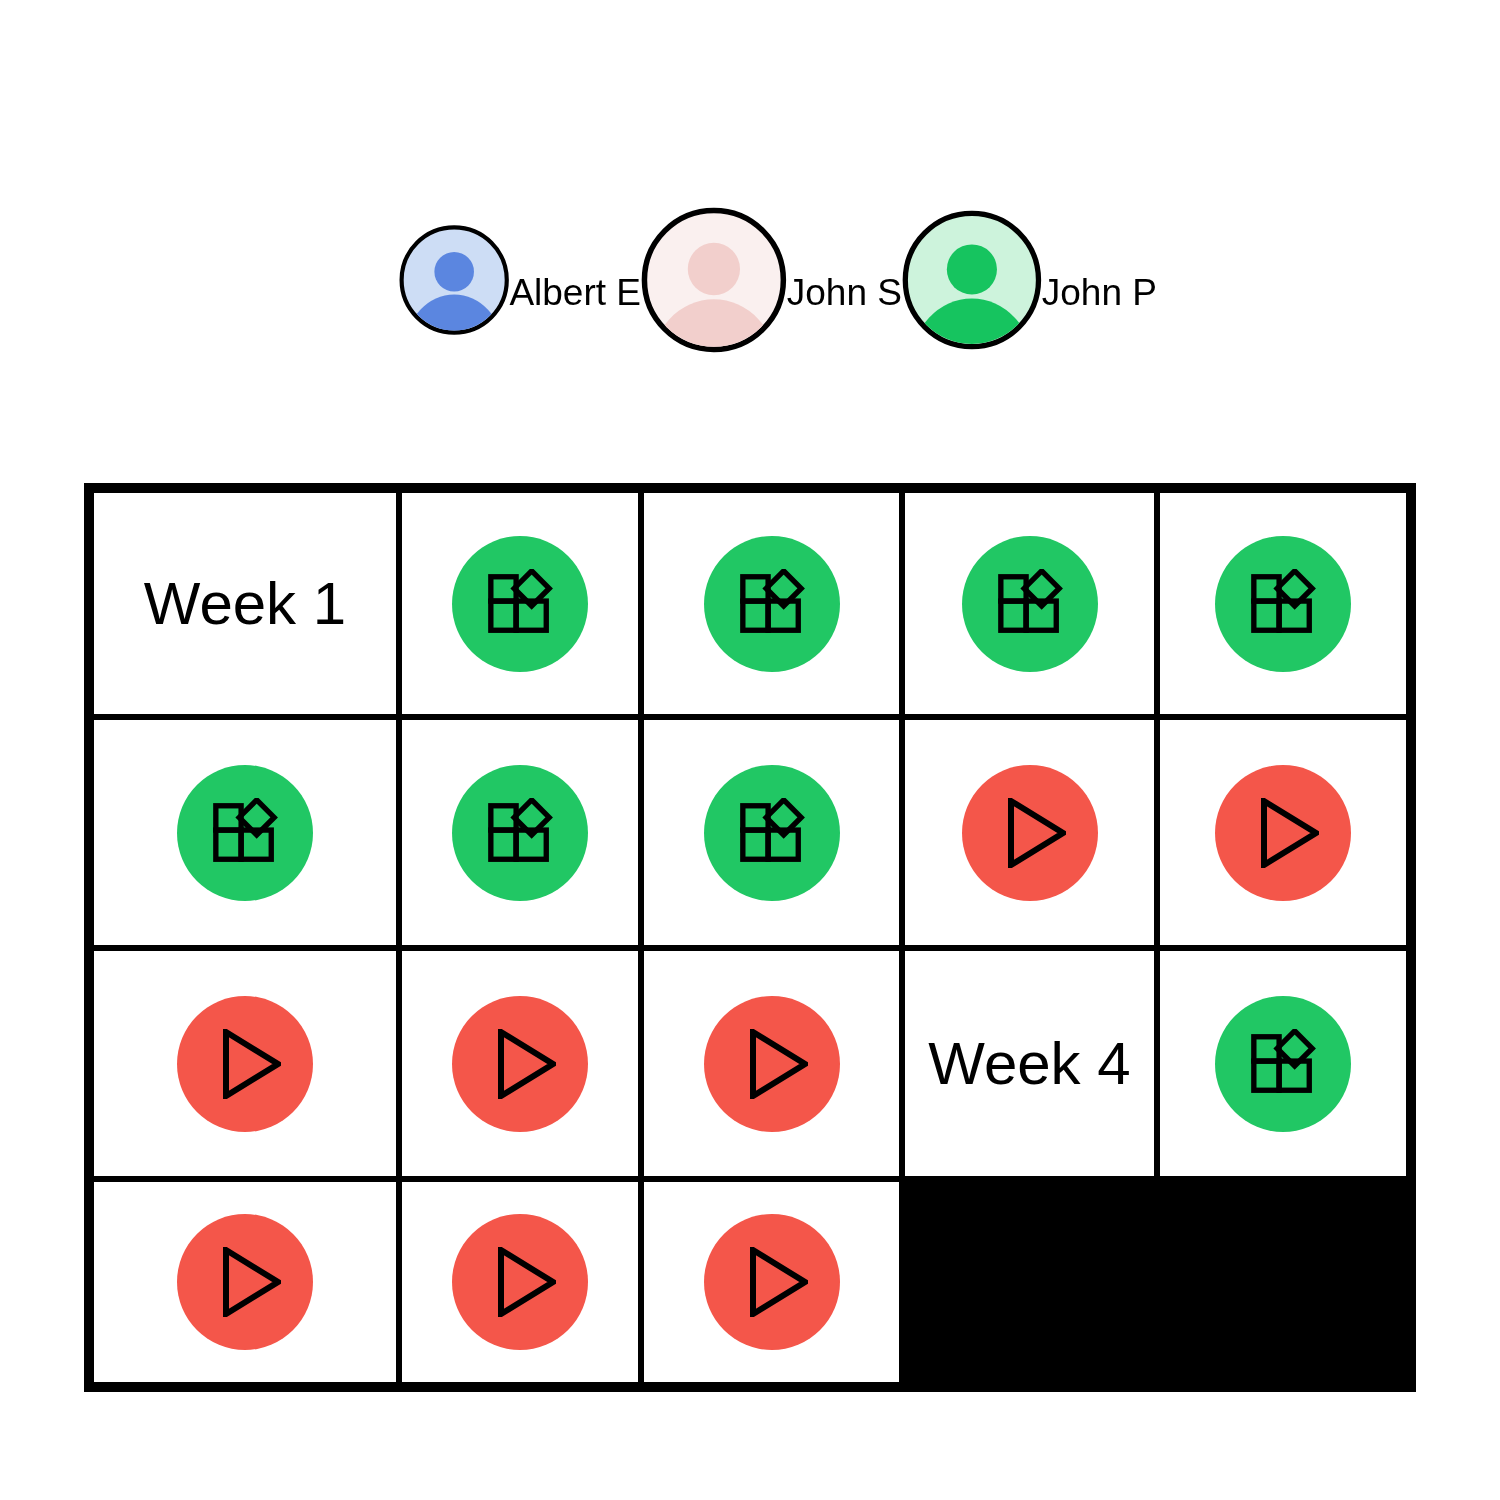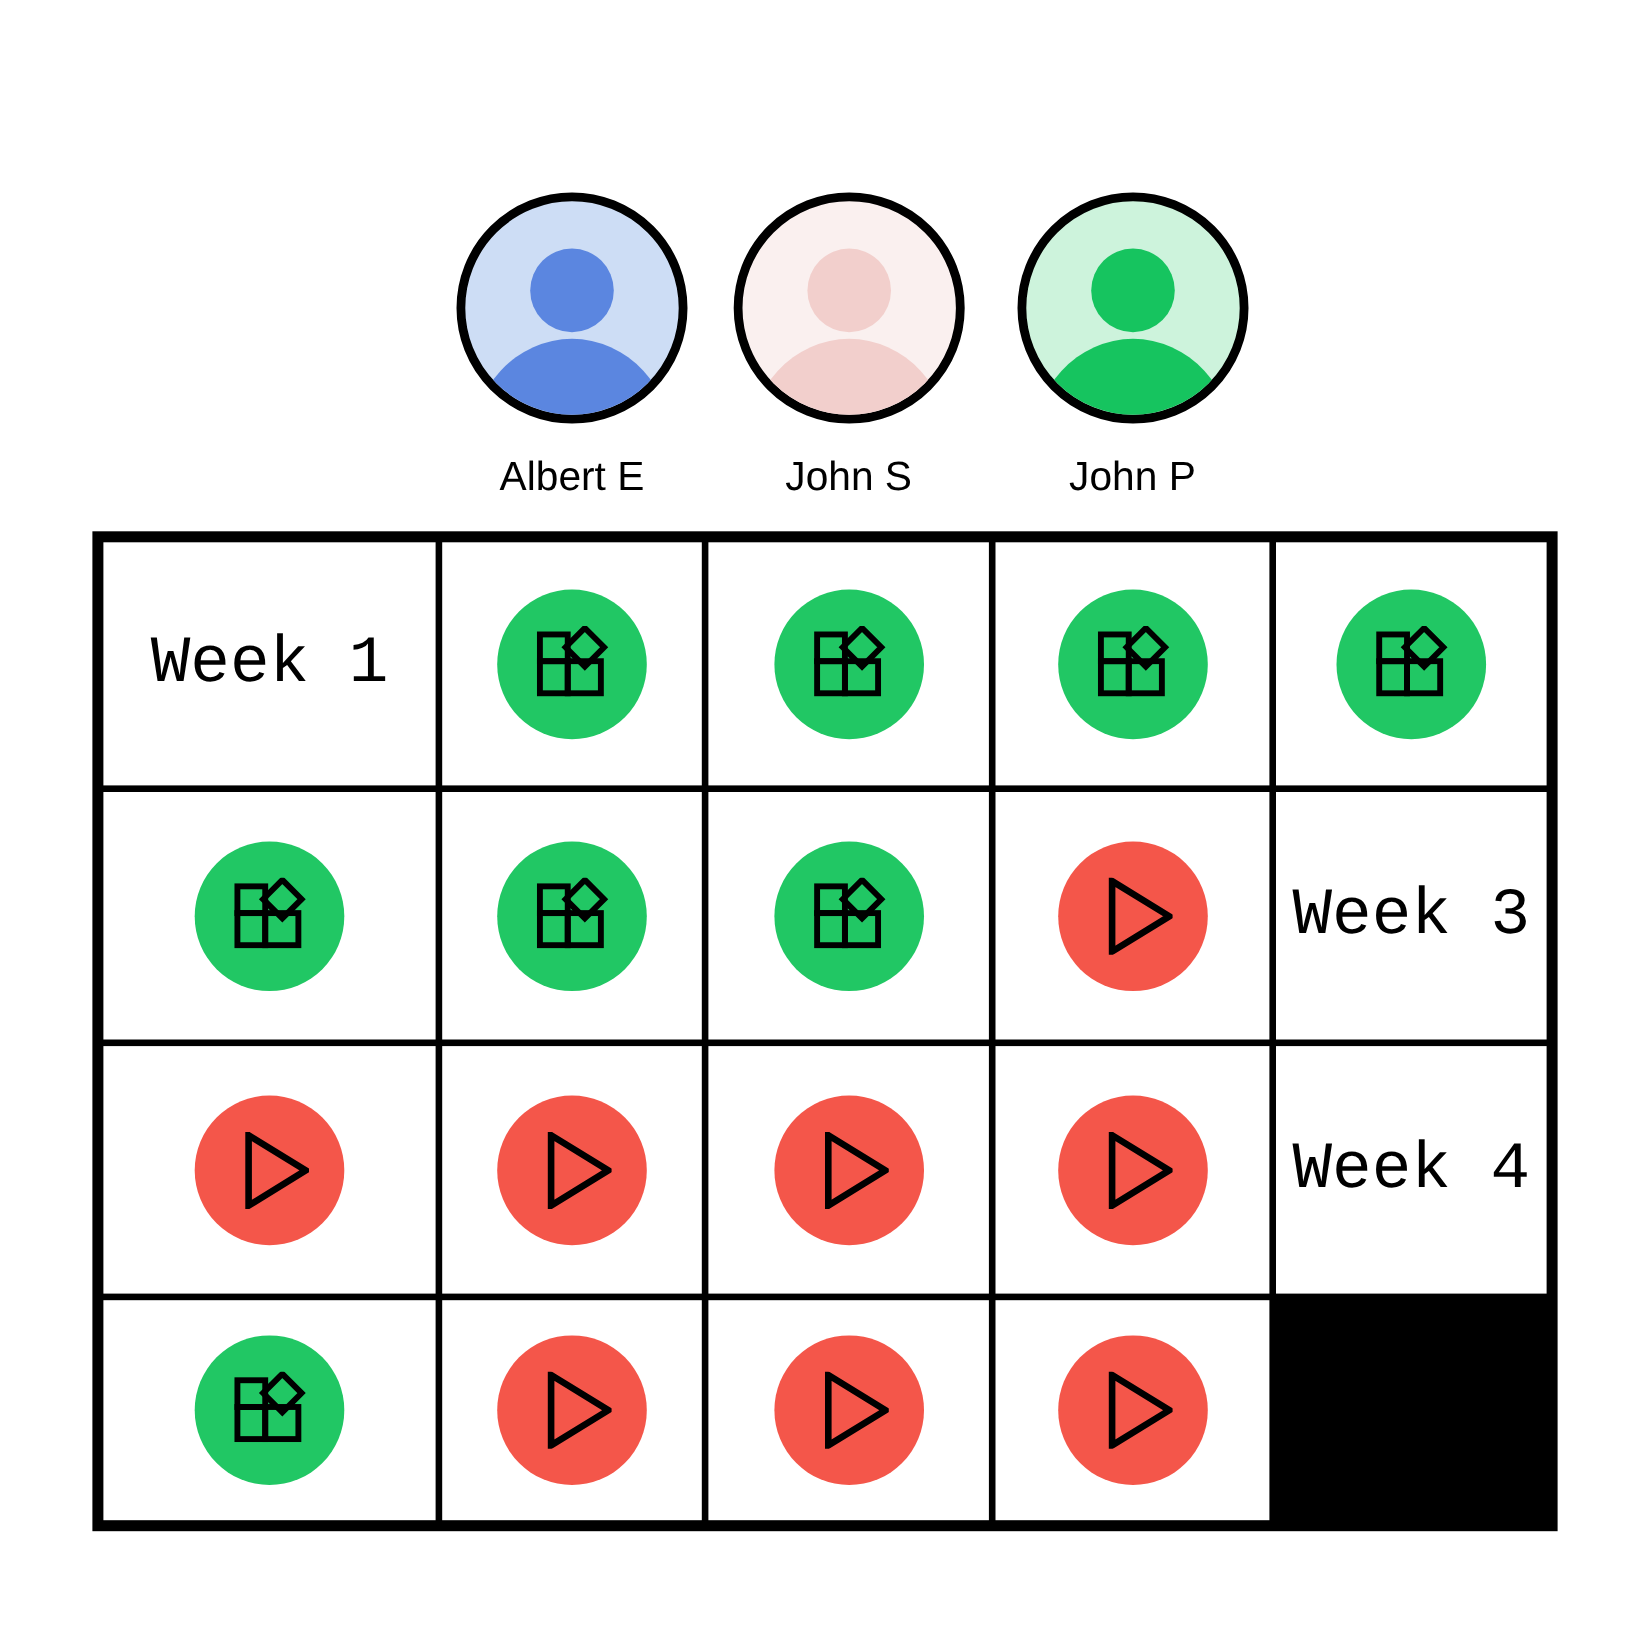--- a/index.html
+++ b/index.html
@@ -20,21 +20,21 @@
   .people-header {
     position: absolute;
     left: 84px;
     top: 174px;
     width: 1332px;
     display: grid;
     grid-template-columns: 315px 242px 261px 255px 259px;
   }
   .person {
     display: flex;
-    flex-direction: column;
+    flex-direction: row;
     align-items: center;
   }
   .avatar { width: 212px; height: 212px; display: block; }
   .avatar .bg  { fill: var(--bg); stroke: #000; stroke-width: 8; }
   .avatar .fg  { fill: var(--fg); }
   .person-name {
     margin-top: 26px;
     font-size: 37px;
     line-height: 1.15;
     color: #000;
@@ -55,21 +55,20 @@
     display: grid;
     grid-template-columns: 302px 236px 255px 249px 246px;
     grid-template-rows: 221px 225px 225px 200px;
     gap: 6px;
   }
   .cell {
     background: #fff;
     display: flex;
     align-items: center;
     justify-content: center;
-    font-family: Liberation Mono, monospace;
   }
   .week-label {
     font-size: 60px;
     color: #000;
     white-space: nowrap;
   }
   .status-circle {
     width: 136px;
     height: 136px;
     border-radius: 50%;
@@ -221,23 +220,20 @@
   </div>
 
   <div class="cell status-cell">
     <div class="status-circle" style="background: rgb(244, 86, 74);">
   <svg class="glyph play" viewBox="0 0 60 70">
     <polygon points="5,3 57,35 5,67"></polygon>
   </svg>
 </div>
   </div>
 
-  <div class="cell label-cell">
-    <span class="week-label">Week 3</span>
-  </div>
 
   <div class="cell status-cell">
     <div class="status-circle" style="background: rgb(244, 86, 74);">
   <svg class="glyph play" viewBox="0 0 60 70">
     <polygon points="5,3 57,35 5,67"></polygon>
   </svg>
 </div>
   </div>
 
   <div class="cell status-cell">

